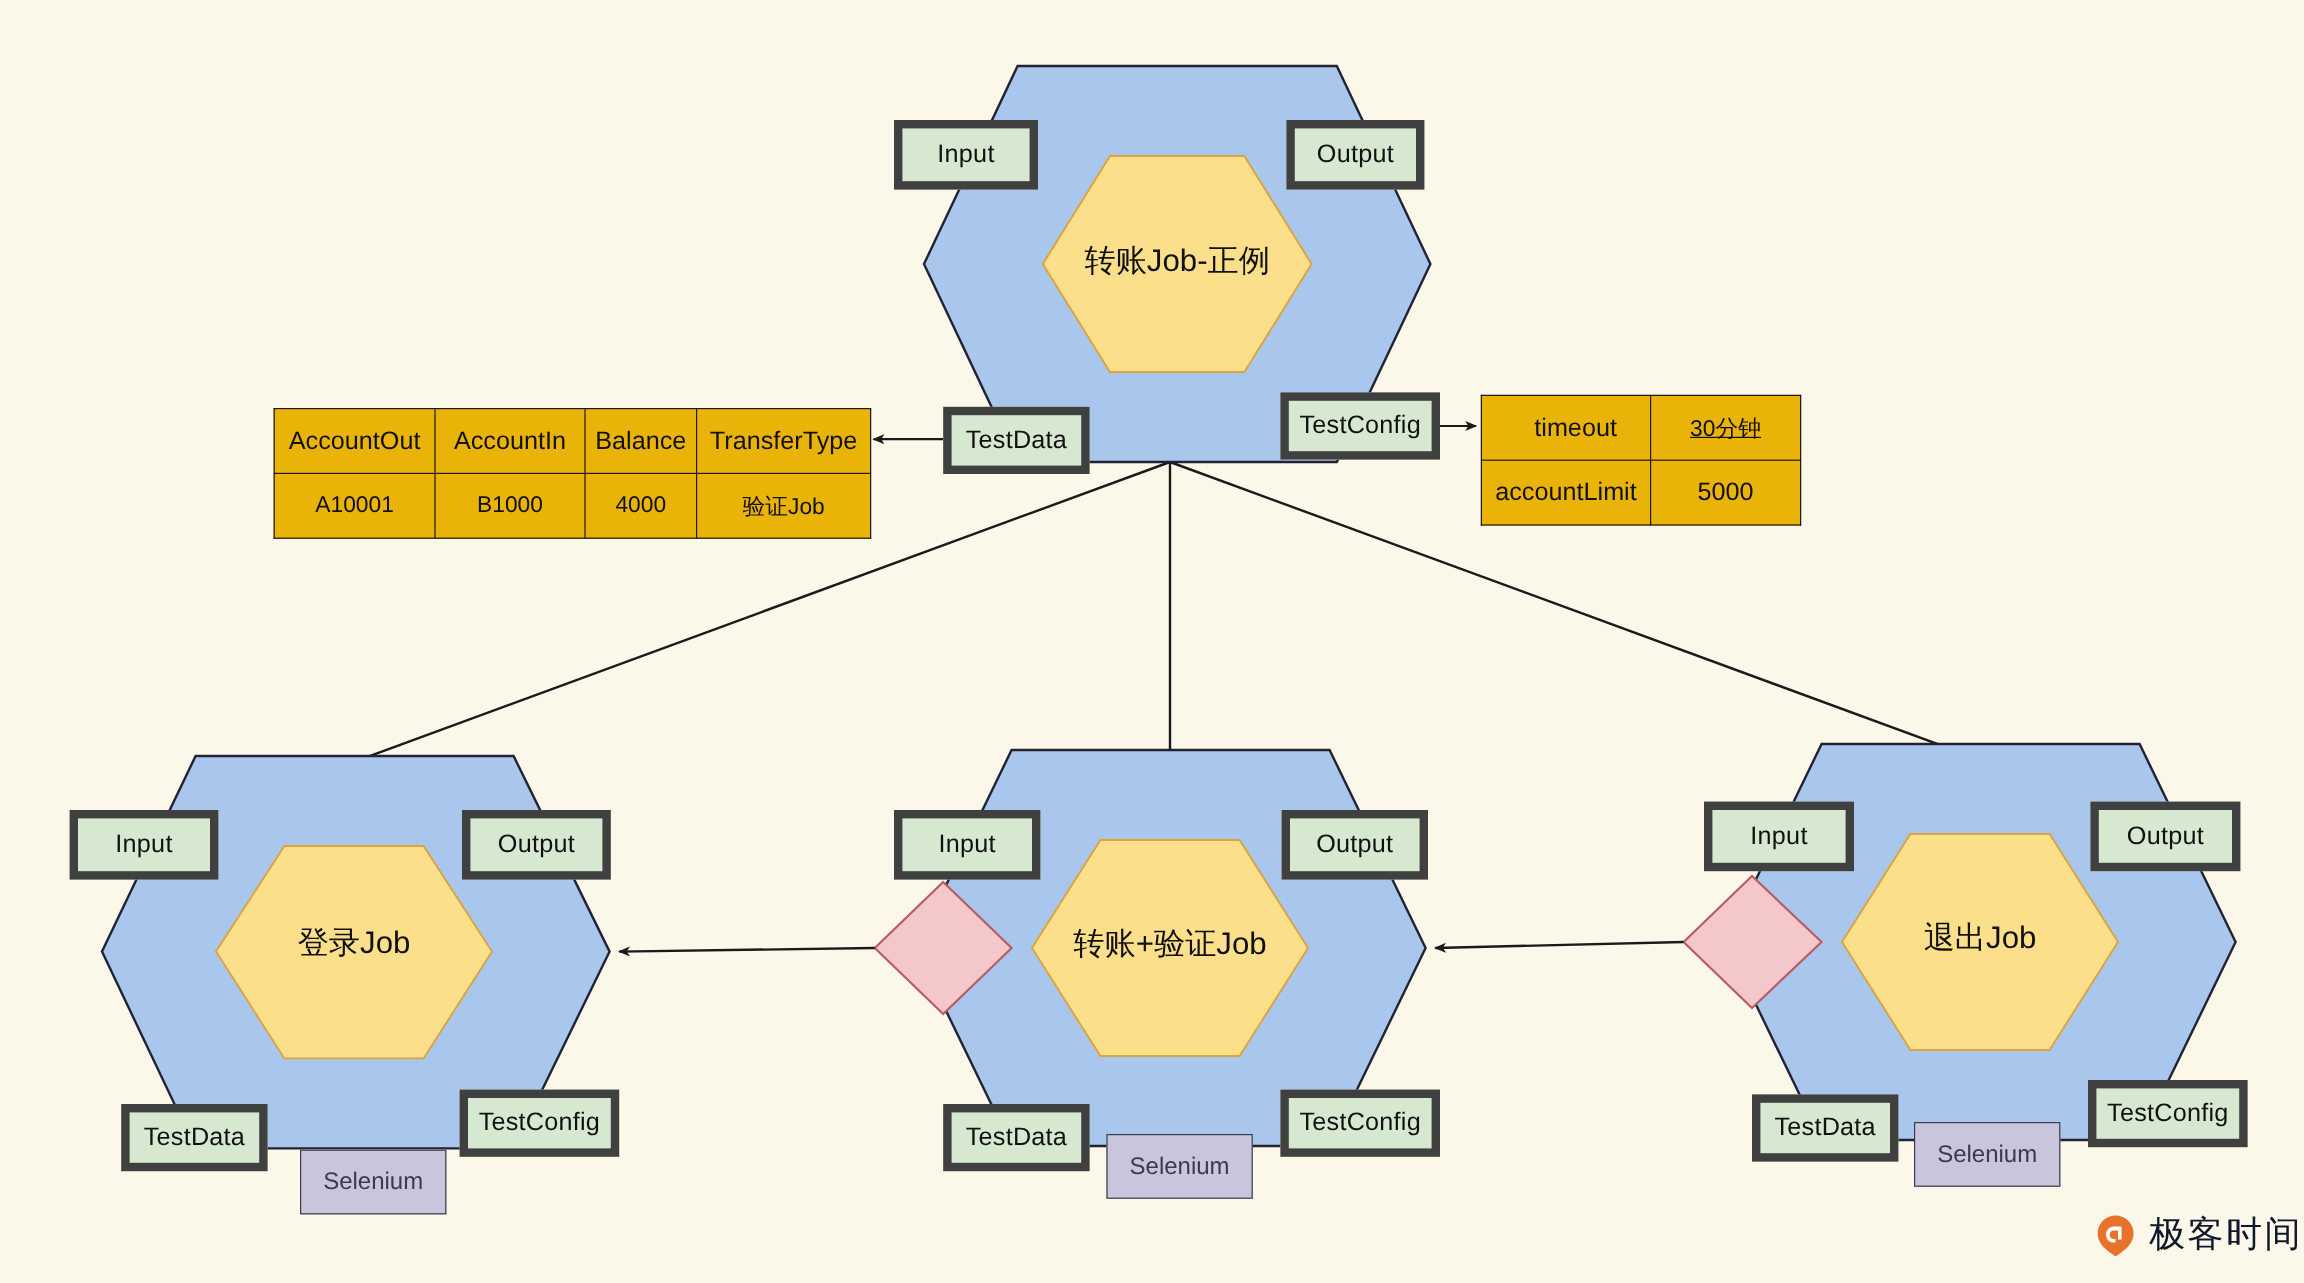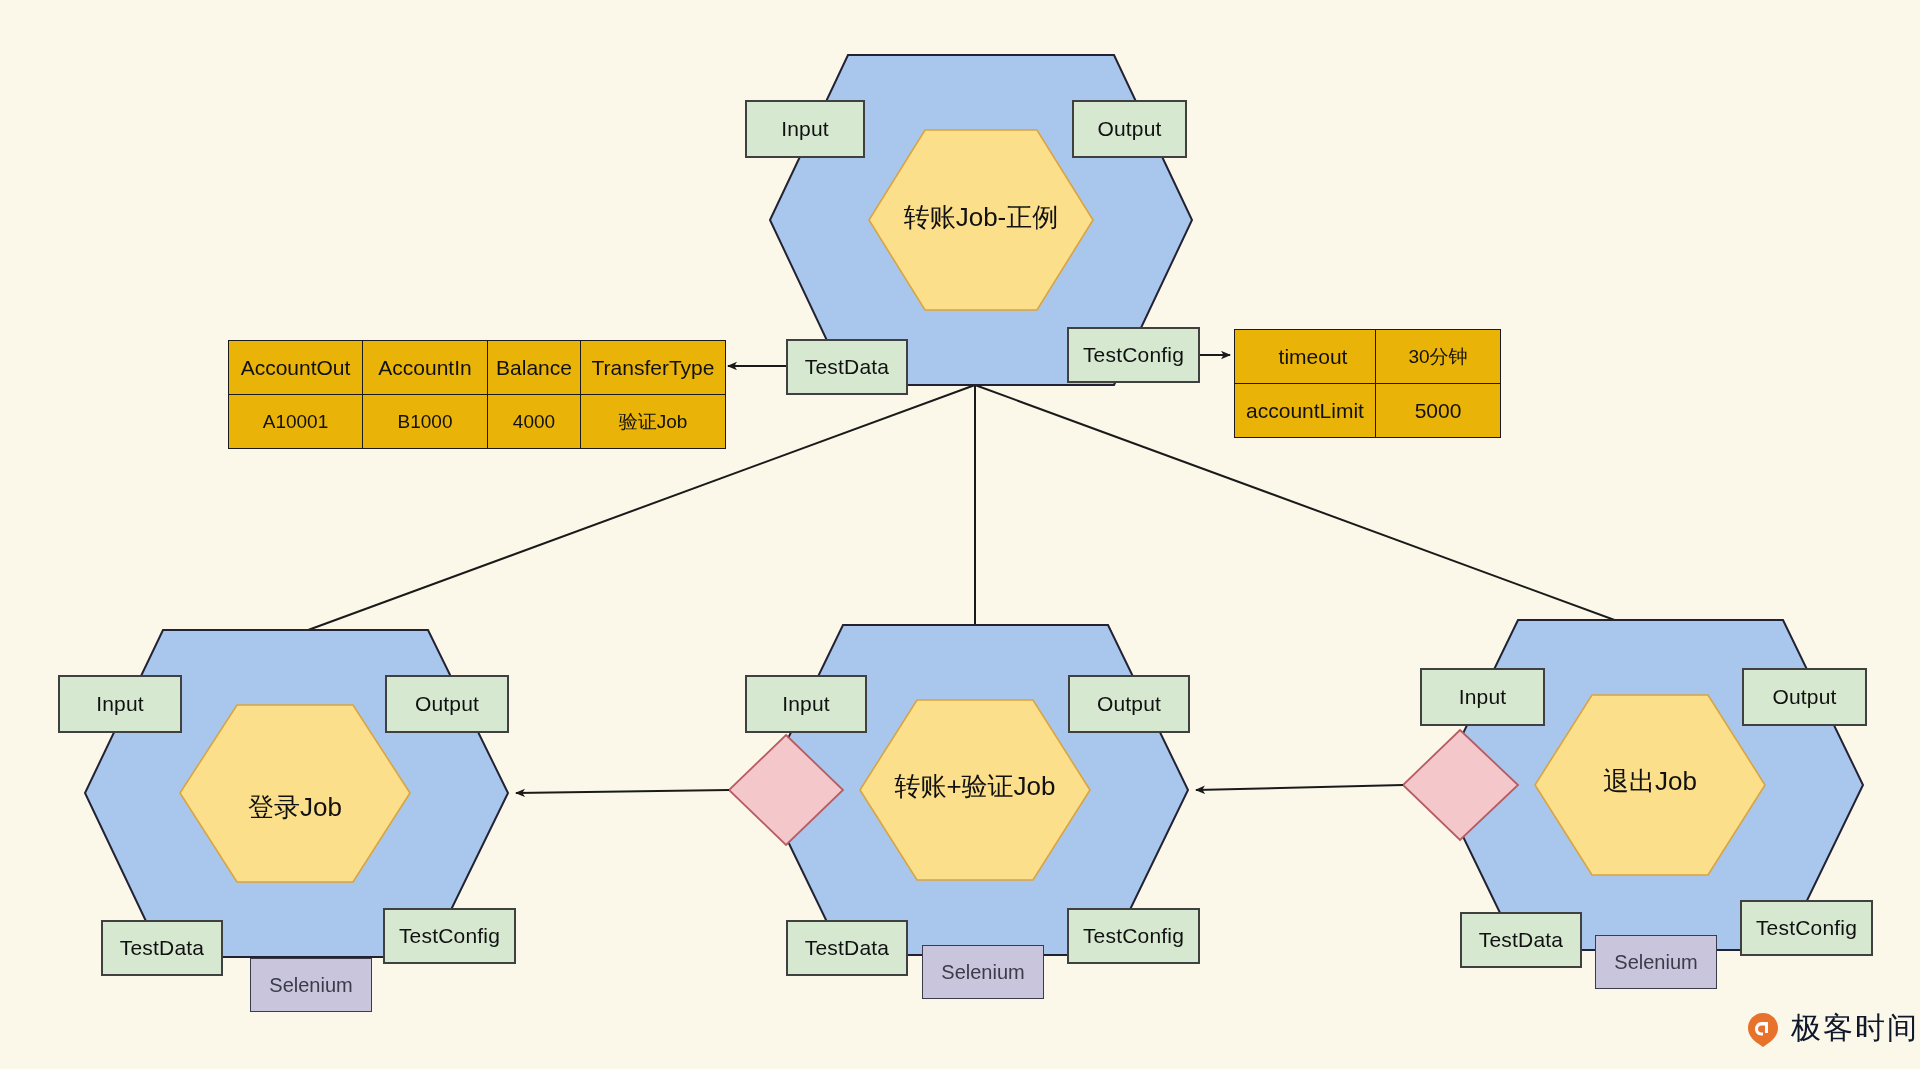--- a/index.html
+++ b/index.html
@@ -27,21 +27,21 @@
   .hex-outer { fill: #a9c7ec; stroke: #222233; stroke-width: 2; }
   .hex-inner { fill: #fbdf8b; stroke: #d9a441; stroke-width: 1.6; }
   .diamond   { fill: #f4c7cb; stroke: #b85c63; stroke-width: 1.8; }
   .conn      { stroke: #1a1a1a; stroke-width: 2; fill: none; }
   .conn-thin { stroke: #1a1a1a; stroke-width: 1.8; fill: none; }
 
   .lbl {
     position: absolute;
     box-sizing: border-box;
     background: #d6e8d0;
-    border: 2px solid #404040;
+    border: 7px solid #404040;
     color: #111;
     display: flex;
     align-items: center;
     justify-content: center;
     font-size: 21px;
     letter-spacing: .2px;
     white-space: nowrap;
   }
   .sel {
     position: absolute;
@@ -167,21 +167,21 @@
         <td class="cellsm">4000</td>
         <td class="cellsm">验证Job</td>
       </tr>
     </tbody>
   </table>
 
   <table class="dt" style="left:1234px; top:329px;">
     <tbody>
       <tr>
         <td style="width:124px;padding-left:16px;">timeout</td>
-        <td class="cellsm" style="width:124px;">30分钟</td>
+        <td class="cellsm" style="width:124px;text-decoration:underline;">30分钟</td>
       </tr>
       <tr>
         <td>accountLimit</td>
         <td>5000</td>
       </tr>
     </tbody>
   </table>
 
   <div class="lbl" style="left:58px; top:675px; width:124px; height:58px;">
     <span>Input</span>
@@ -191,21 +191,21 @@
   </div>
   <div class="lbl" style="left:101px; top:920px; width:122px; height:56px;">
     <span>TestData</span>
   </div>
   <div class="lbl" style="left:383px; top:908px; width:133px; height:56px;">
     <span>TestConfig</span>
   </div>
   <div class="sel" style="left:250px; top:958px; width:122px; height:54px;">
     <span>Selenium</span>
   </div>
-  <div class="hexlabel" style="left:180px; top:790px; width:230px; height:42px;">
+  <div class="hexlabel" style="left:180px; top:768px; width:230px; height:42px;">
     <span>登录Job</span>
   </div>
 
   <div class="lbl" style="left:745px; top:675px; width:122px; height:58px;">
     <span>Input</span>
   </div>
   <div class="lbl" style="left:1068px; top:675px; width:122px; height:58px;">
     <span>Output</span>
   </div>
   <div class="lbl" style="left:786px; top:920px; width:122px; height:56px;">

